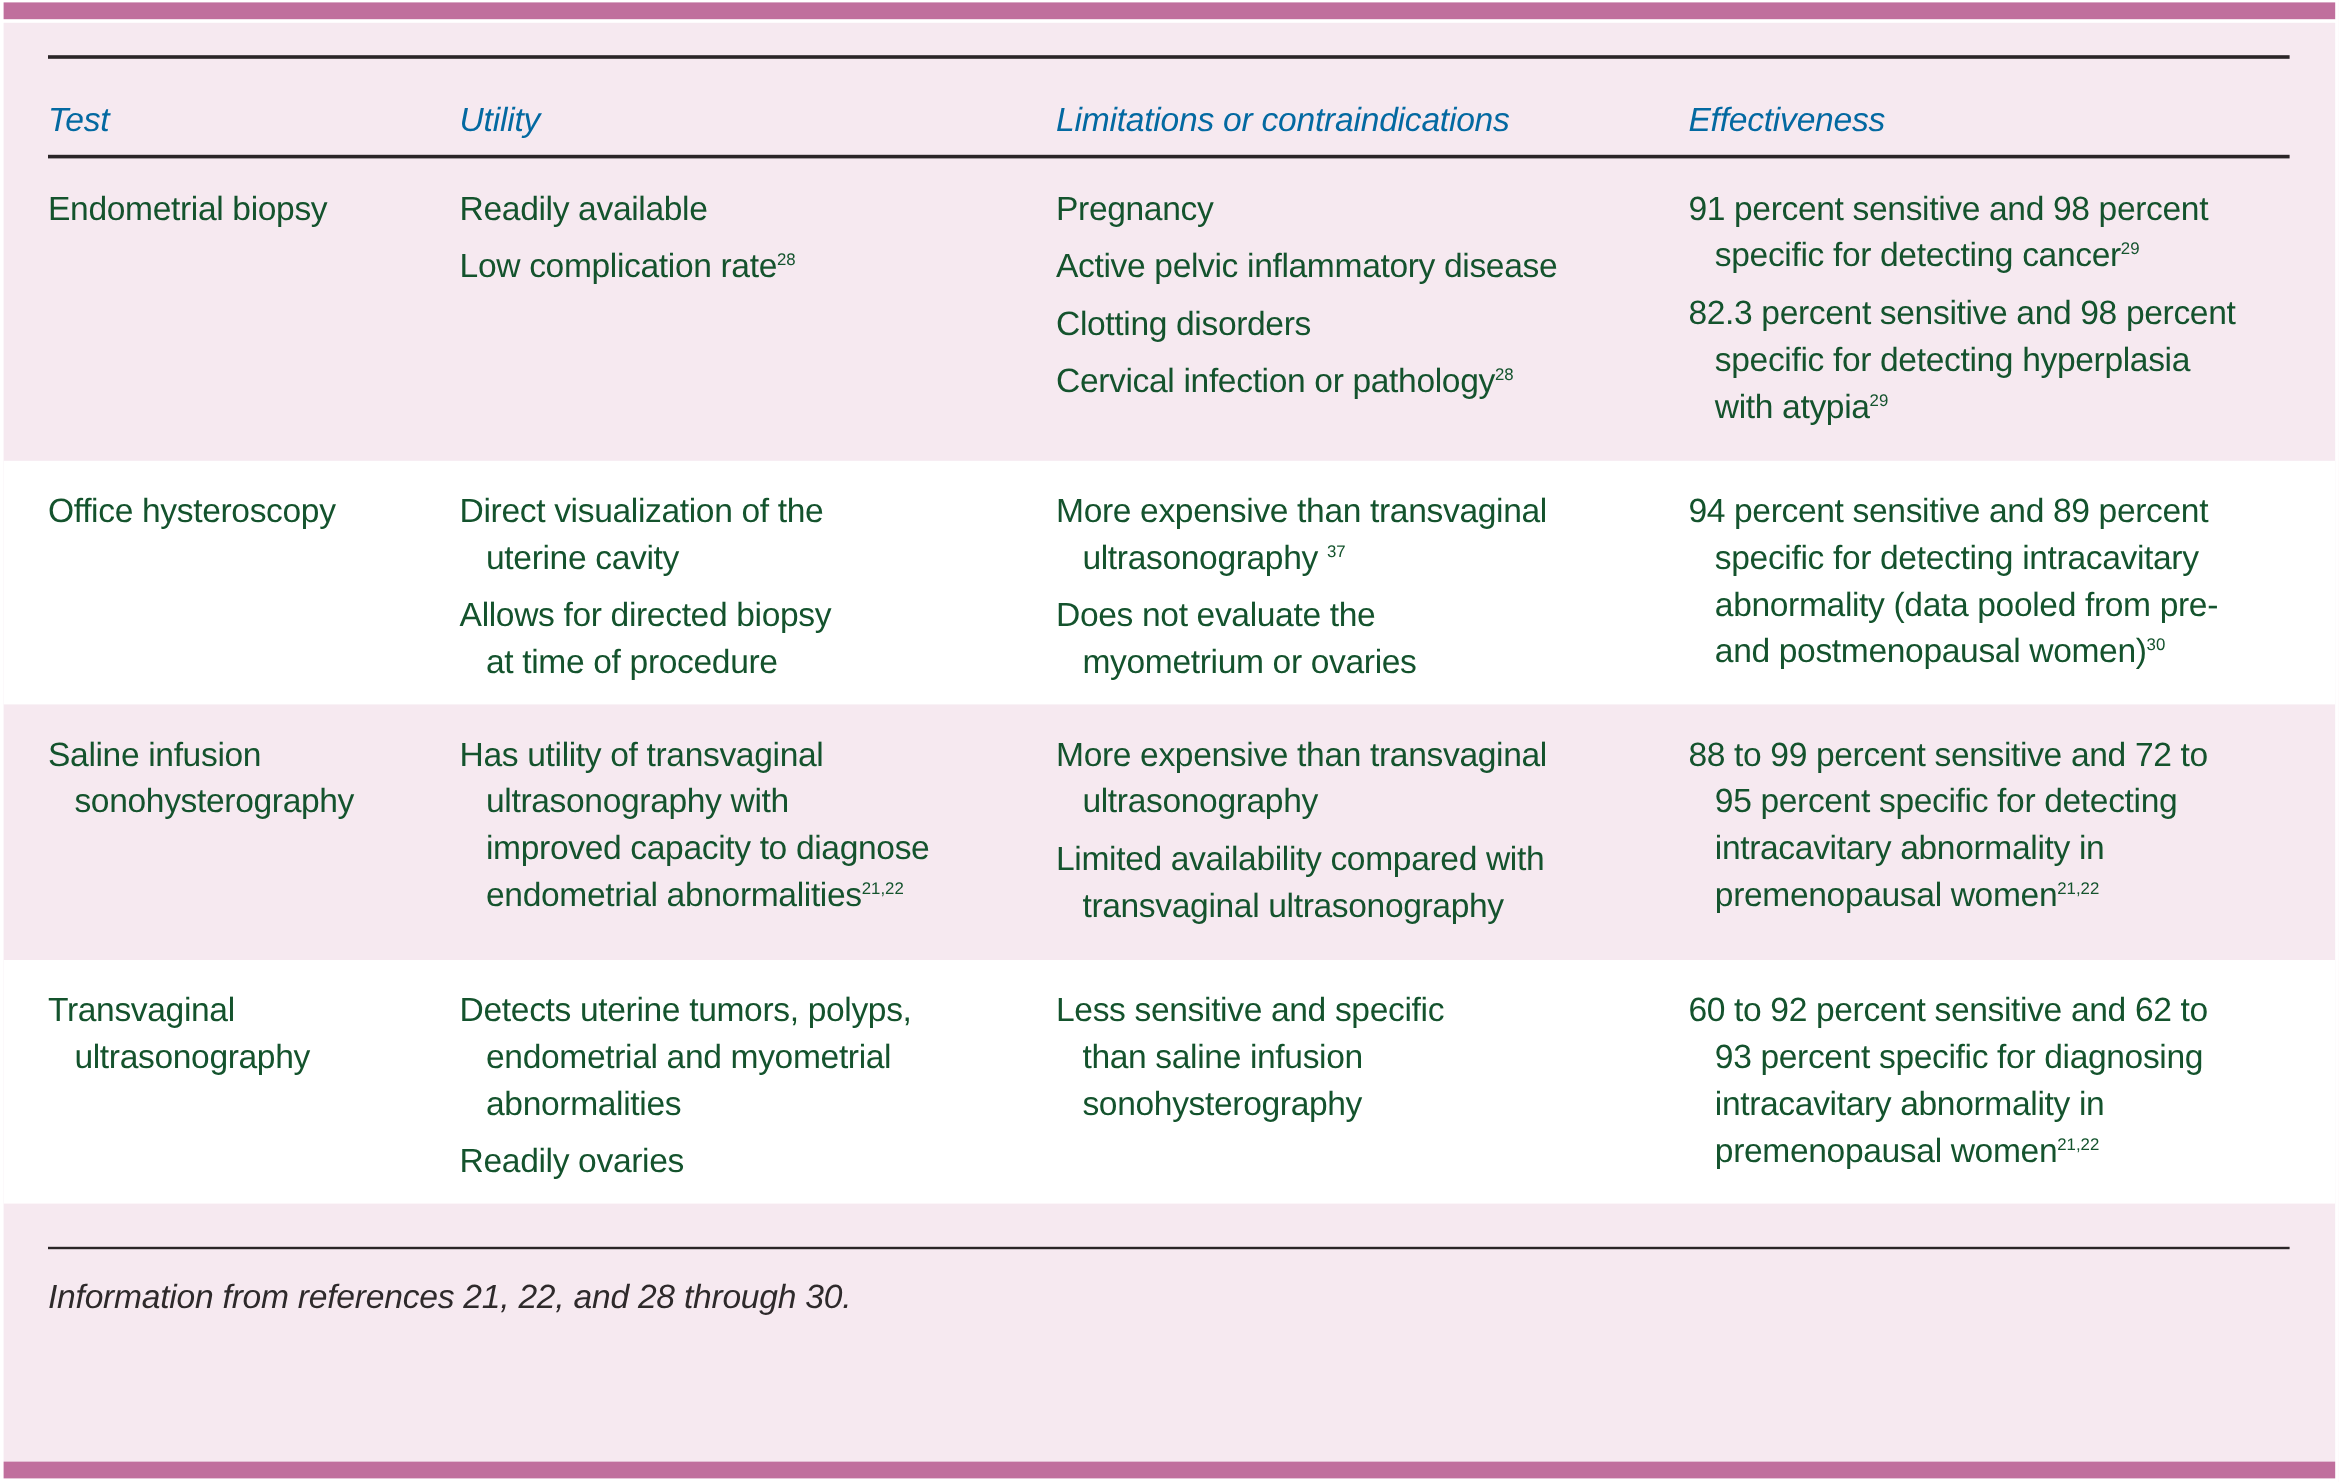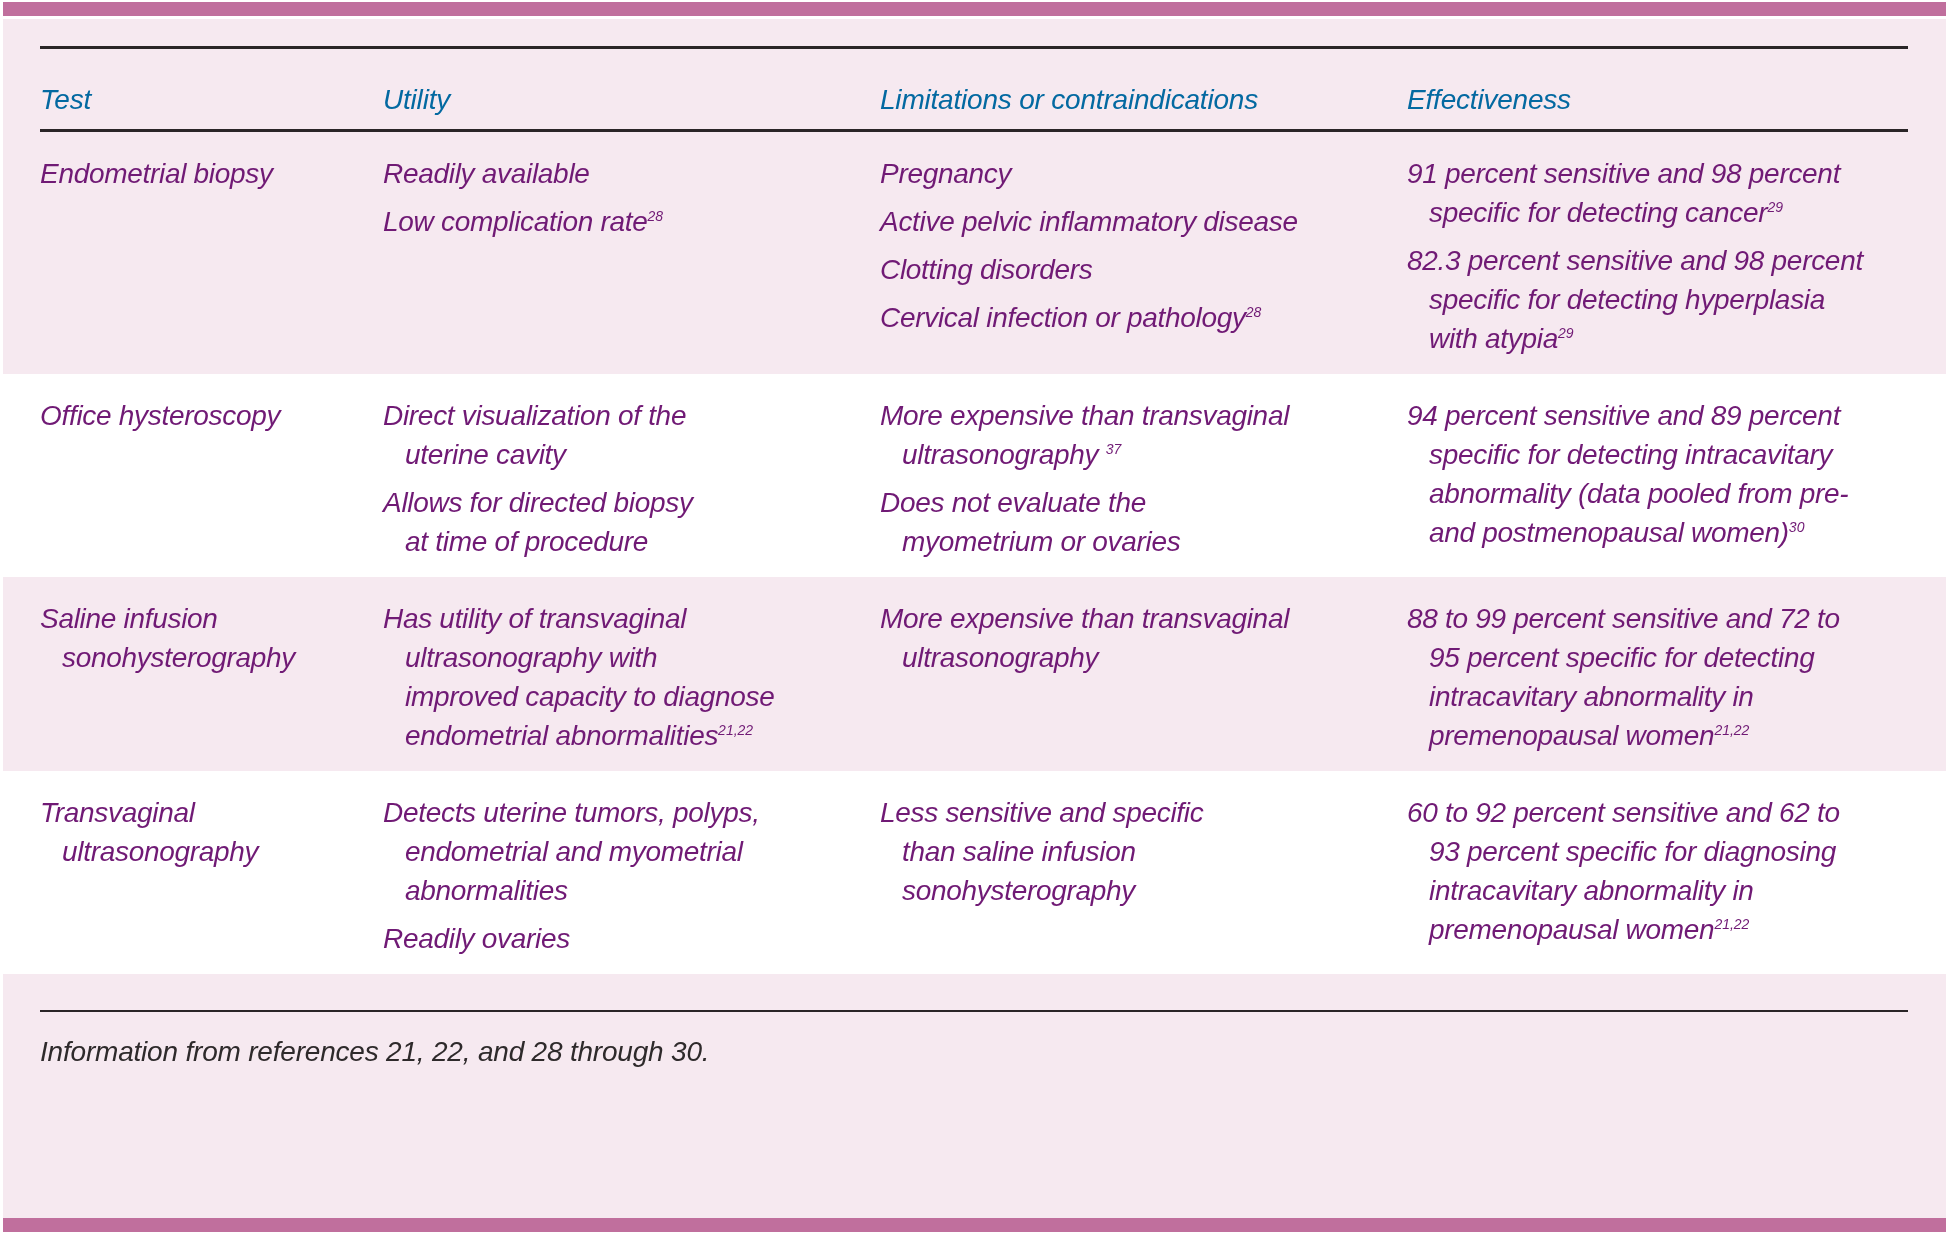--- a/index.html
+++ b/index.html
@@ -28,31 +28,31 @@
   .rule { border: 0; background: #2a2527; margin: 0 38px 0 37px; }
   .rule-title { height: 3px; margin-top: 27px; }
   .rule-head  { height: 3px; margin-top: 12px; }
   .rule-foot  { height: 2px; margin-top: 36px; }
   .thead {
     display: flex; padding: 34px 38px 0 37px;
     font-style: italic; font-size: 28px; line-height: 34px;
     color: #0369a1; letter-spacing: -0.2px;
   }
   .row { display: flex; padding: 22px 38px 16px 37px; }
-  .row.white { background: var(--rowalt, #ffffff); }
+  .row.white { background: var(--rowalt, #ffffff); margin-top: 10px; }
   .row.pink  { background: transparent; }
   .c-test          { width: 343px; }
   .c-utility       { width: 497px; }
   .c-limitations   { width: 527px; }
   .c-effectiveness { flex: 1; }
   .cell { box-sizing: border-box; padding-right: 24px; }
   .cell p {
     margin: 0 0 9px; padding-left: 22px; text-indent: -22px;
     font-size: 28px; line-height: 39px;
-    color: #701a75; letter-spacing: -0.3px; font-style: italic;
+    color: #14532d; letter-spacing: -0.3px;
   }
   .cell p:last-child { margin-bottom: 0; }
   sup { font-size: 14px; line-height: 0; vertical-align: 10px; letter-spacing: 0; }
   .footnote {
     margin: 0; padding: 22px 38px 0 37px;
     font-style: italic; font-size: 28px; line-height: 36px;
     color: #2e2a2b; letter-spacing: -0.2px;
   }
 </style>
 </head>
@@ -109,20 +109,21 @@
       </div>
       <div class="row pink">
         <div class="cell c-test">
           <p>Saline infusion<br>sonohysterography</p>
         </div>
         <div class="cell c-utility">
           <p>Has utility of transvaginal<br>ultrasonography with<br>improved capacity to diagnose<br>endometrial abnormalities<sup>21,22</sup></p>
         </div>
         <div class="cell c-limitations">
           <p>More expensive than transvaginal<br>ultrasonography</p>
+          <p>Limited availability compared with<br>transvaginal ultrasonography</p>
         </div>
         <div class="cell c-effectiveness">
           <p>88 to 99 percent sensitive and 72 to<br>95 percent specific for detecting<br>intracavitary abnormality in<br>premenopausal women<sup>21,22</sup></p>
         </div>
       </div>
       <div class="row white">
         <div class="cell c-test">
           <p>Transvaginal<br>ultrasonography</p>
         </div>
         <div class="cell c-utility">

